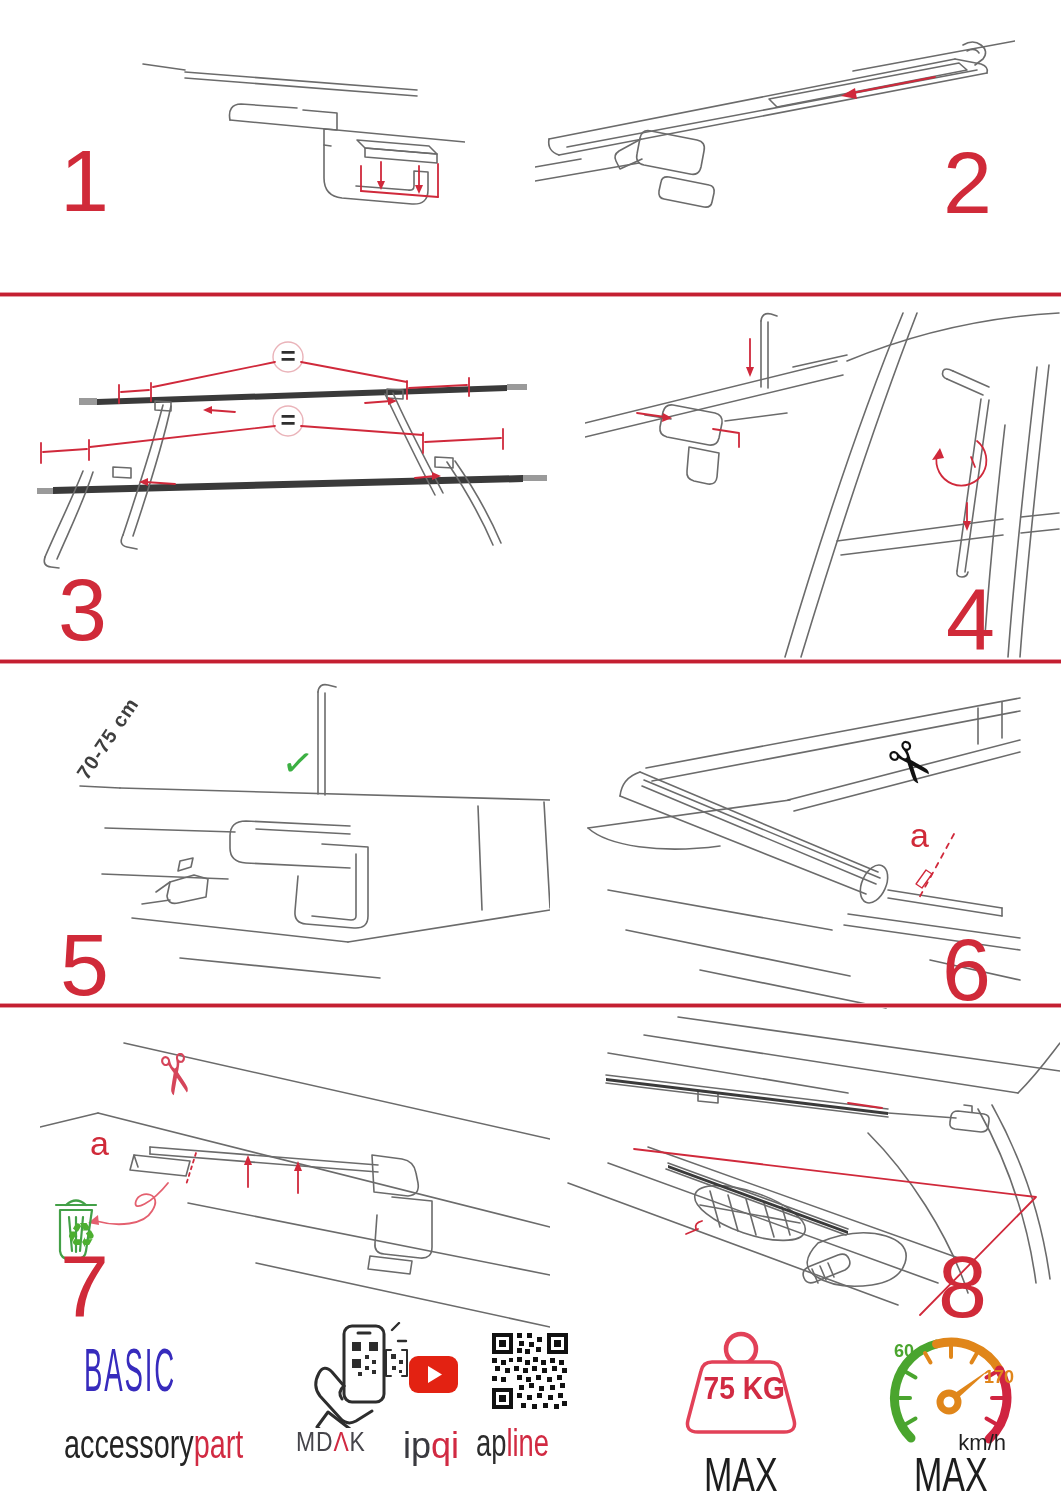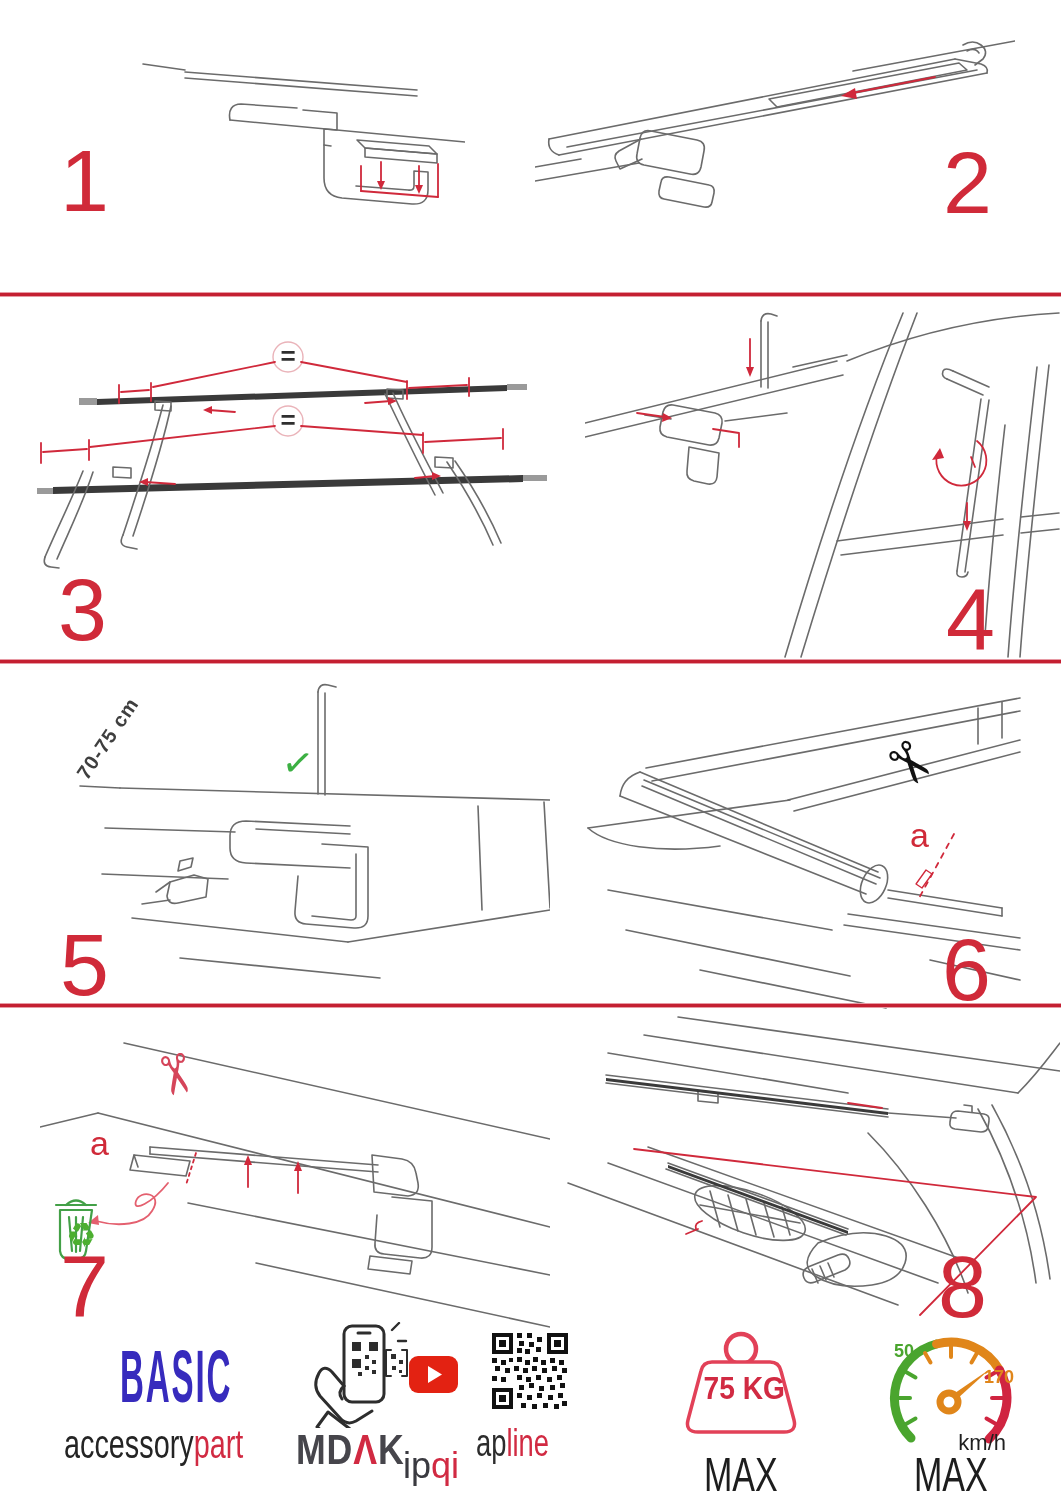--- a/index.html
+++ b/index.html
@@ -346,21 +346,21 @@
       <g class="red" stroke-width="1.5">
         <path d="M298,88 L332,93"></path>
         <path d="M84,134 L486,182 L370,300"></path>
         <path d="M148,214 L136,219"></path>
           <path d="M152,206 q-8,2 -6,8"></path>
       </g>
     </svg>
   </div>
   <div class="stepnum" style="left:938px;top:1243px;">8</div>
 
-  <div class="footer-word" style="left:84px;top:1340px;font-size:72px;font-weight:700;color:#372bbd;letter-spacing:4px;margin-left:36px;">
+  <div class="footer-word" style="left:84px;top:1340px;font-size:60px;font-weight:400;color:#372bbd;letter-spacing:4px;">
     <span class="cx" style="transform:scale(0.46,1.02);">BASIC</span>
   </div>
   <div class="footer-word" style="left:64px;top:1424px;font-size:40px;font-weight:400;">
     <span class="cx" style="transform:scaleX(0.72);">
       <span style="color:#242424;">accessory</span><span style="color:#d12a42;">part</span>
     </span>
   </div>
 
   <svg class="abs" style="left:306px;top:1322px;" width="104" height="106" viewBox="0 0 104 106">
     <g stroke="#2d2d2d" stroke-width="3" fill="none" stroke-linecap="round" stroke-linejoin="round">
@@ -382,31 +382,31 @@
       <rect x="66" y="38" width="4" height="4"></rect>
         <rect x="59" y="44" width="4" height="4"></rect>
       <rect x="52" y="50" width="4" height="4"></rect>
         <rect x="66" y="48" width="4" height="4"></rect>
       <rect x="85" y="32" width="5" height="5"></rect>
         <rect x="93" y="38" width="4" height="4"></rect>
       <rect x="86" y="44" width="4" height="4"></rect>
         <rect x="93" y="48" width="3" height="3"></rect>
     </g>
   </svg>
-  <div class="footer-word" style="left:296px;top:1429px;font-size:42px;font-weight:700;letter-spacing:1px;">
+  <div class="footer-word" style="left:296px;top:1429px;font-size:27px;font-weight:400;letter-spacing:1px;">
     <span class="cx" style="transform:scaleX(0.85);">
       <span style="color:#46454b;">MD</span><span style="color:#d12a42;">Λ</span><span style="color:#46454b;">K</span>
     </span>
   </div>
 
   <svg class="abs" style="left:409px;top:1356px;" width="49" height="37" viewBox="0 0 49 37">
     <rect x="0" y="0" width="49" height="37" rx="9" fill="#e32212"></rect>
     <polygon points="19,10 19,27 33,18.5" fill="#ffffff"></polygon>
   </svg>
-  <div class="footer-word" style="left:403px;top:1428px;font-size:36px;font-weight:400;margin-top:20px;">
+  <div class="footer-word" style="left:403px;top:1428px;font-size:36px;font-weight:400;">
     <span style="color:#3a3a40;">ip</span><span style="color:#d12a42;">qi</span>
   </div>
 
   <svg class="abs" style="left:492px;top:1333px;" width="76" height="76" viewBox="0 0 76 76">
     <g fill="#111111">
       <path d="M0,0 h21 v21 h-21 z M4,4 v13 h13 v-13 z" fill-rule="evenodd"></path>
       <rect x="7" y="7" width="7" height="7"></rect>
       <path d="M55,0 h21 v21 h-21 z M59,4 v13 h13 v-13 z" fill-rule="evenodd"></path>
       <rect x="62" y="7" width="7" height="7"></rect>
       <path d="M0,55 h21 v21 h-21 z M4,59 v13 h13 v-13 z" fill-rule="evenodd"></path>
@@ -490,20 +490,20 @@
       <path d="M49,31 L54.5,40.5" stroke="#e0861a"></path>
       <path d="M75,24 L75,35" stroke="#e0861a"></path>
       <path d="M101,31 L95.5,40.5" stroke="#e0861a"></path>
       <path d="M120,50 L110.5,55.5" stroke="#d02440"></path>
       <path d="M127,76 L116,76" stroke="#d02440"></path>
       <path d="M120,102 L110.5,96.5" stroke="#d02440"></path>
     </g>
     <polygon points="114,47 79,71 70,87" fill="#e0861a"></polygon>
     <circle cx="73" cy="80" r="9" fill="#ffffff" stroke="#e0861a" stroke-width="7"></circle>
   </svg>
-  <div class="footer-word" style="left:894px;top:1342px;font-size:18px;font-weight:700;color:#4aa52e;">50</div>
+  <div class="footer-word" style="left:894px;top:1342px;font-size:18px;font-weight:700;color:#4aa52e;">60</div>
   <div class="footer-word" style="left:984px;top:1368px;font-size:18px;font-weight:700;color:#e0861a;">170</div>
   <div class="footer-word" style="left:896px;top:1432px;width:110px;text-align:right;font-size:22px;color:#1f1f1f;">km/h</div>
   <div class="footer-word" style="left:876px;top:1450px;width:150px;text-align:center;font-size:46px;font-weight:400;color:#1d1d1d;">
     <span class="cx" style="transform:scale(0.74,1.05);transform-origin:center top;">MAX</span>
   </div>
 
 </div>
 
 </body></html>

